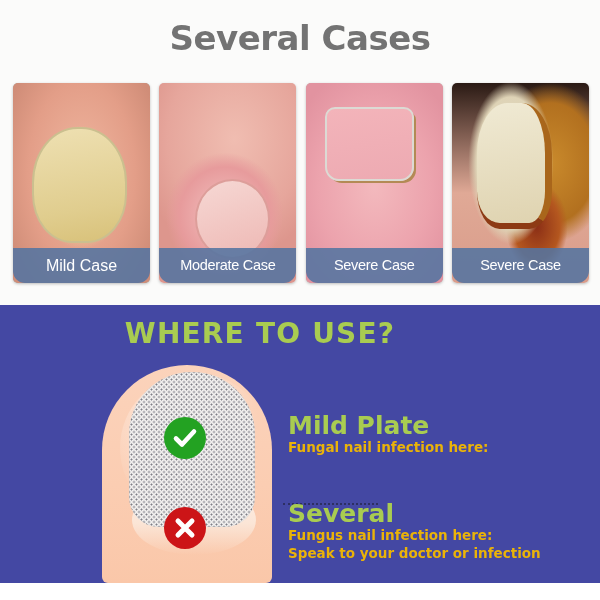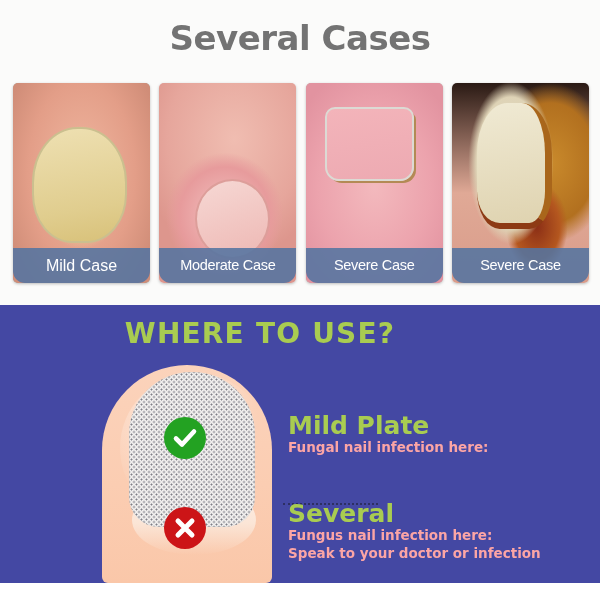--- a/index.html
+++ b/index.html
@@ -245,21 +245,21 @@
   
   .callout { position: absolute; left: 288px; }
   .callout-title {
     color: #a9cc51;
     font-size: 25px;
     font-weight: bold;
     line-height: 1.05;
     font-family: "DejaVu Sans", sans-serif;
   }
   .callout-line {
-    color: #fca5a5;
+    color: #eab308;
     font-size: 13.5px;
     font-weight: bold;
     line-height: 1.32;
     font-family: "DejaVu Sans", sans-serif;
     white-space: nowrap;
   }
   #callout-nail { top: 108px; }
   #callout-lunula { top: 196px; }
 
   

